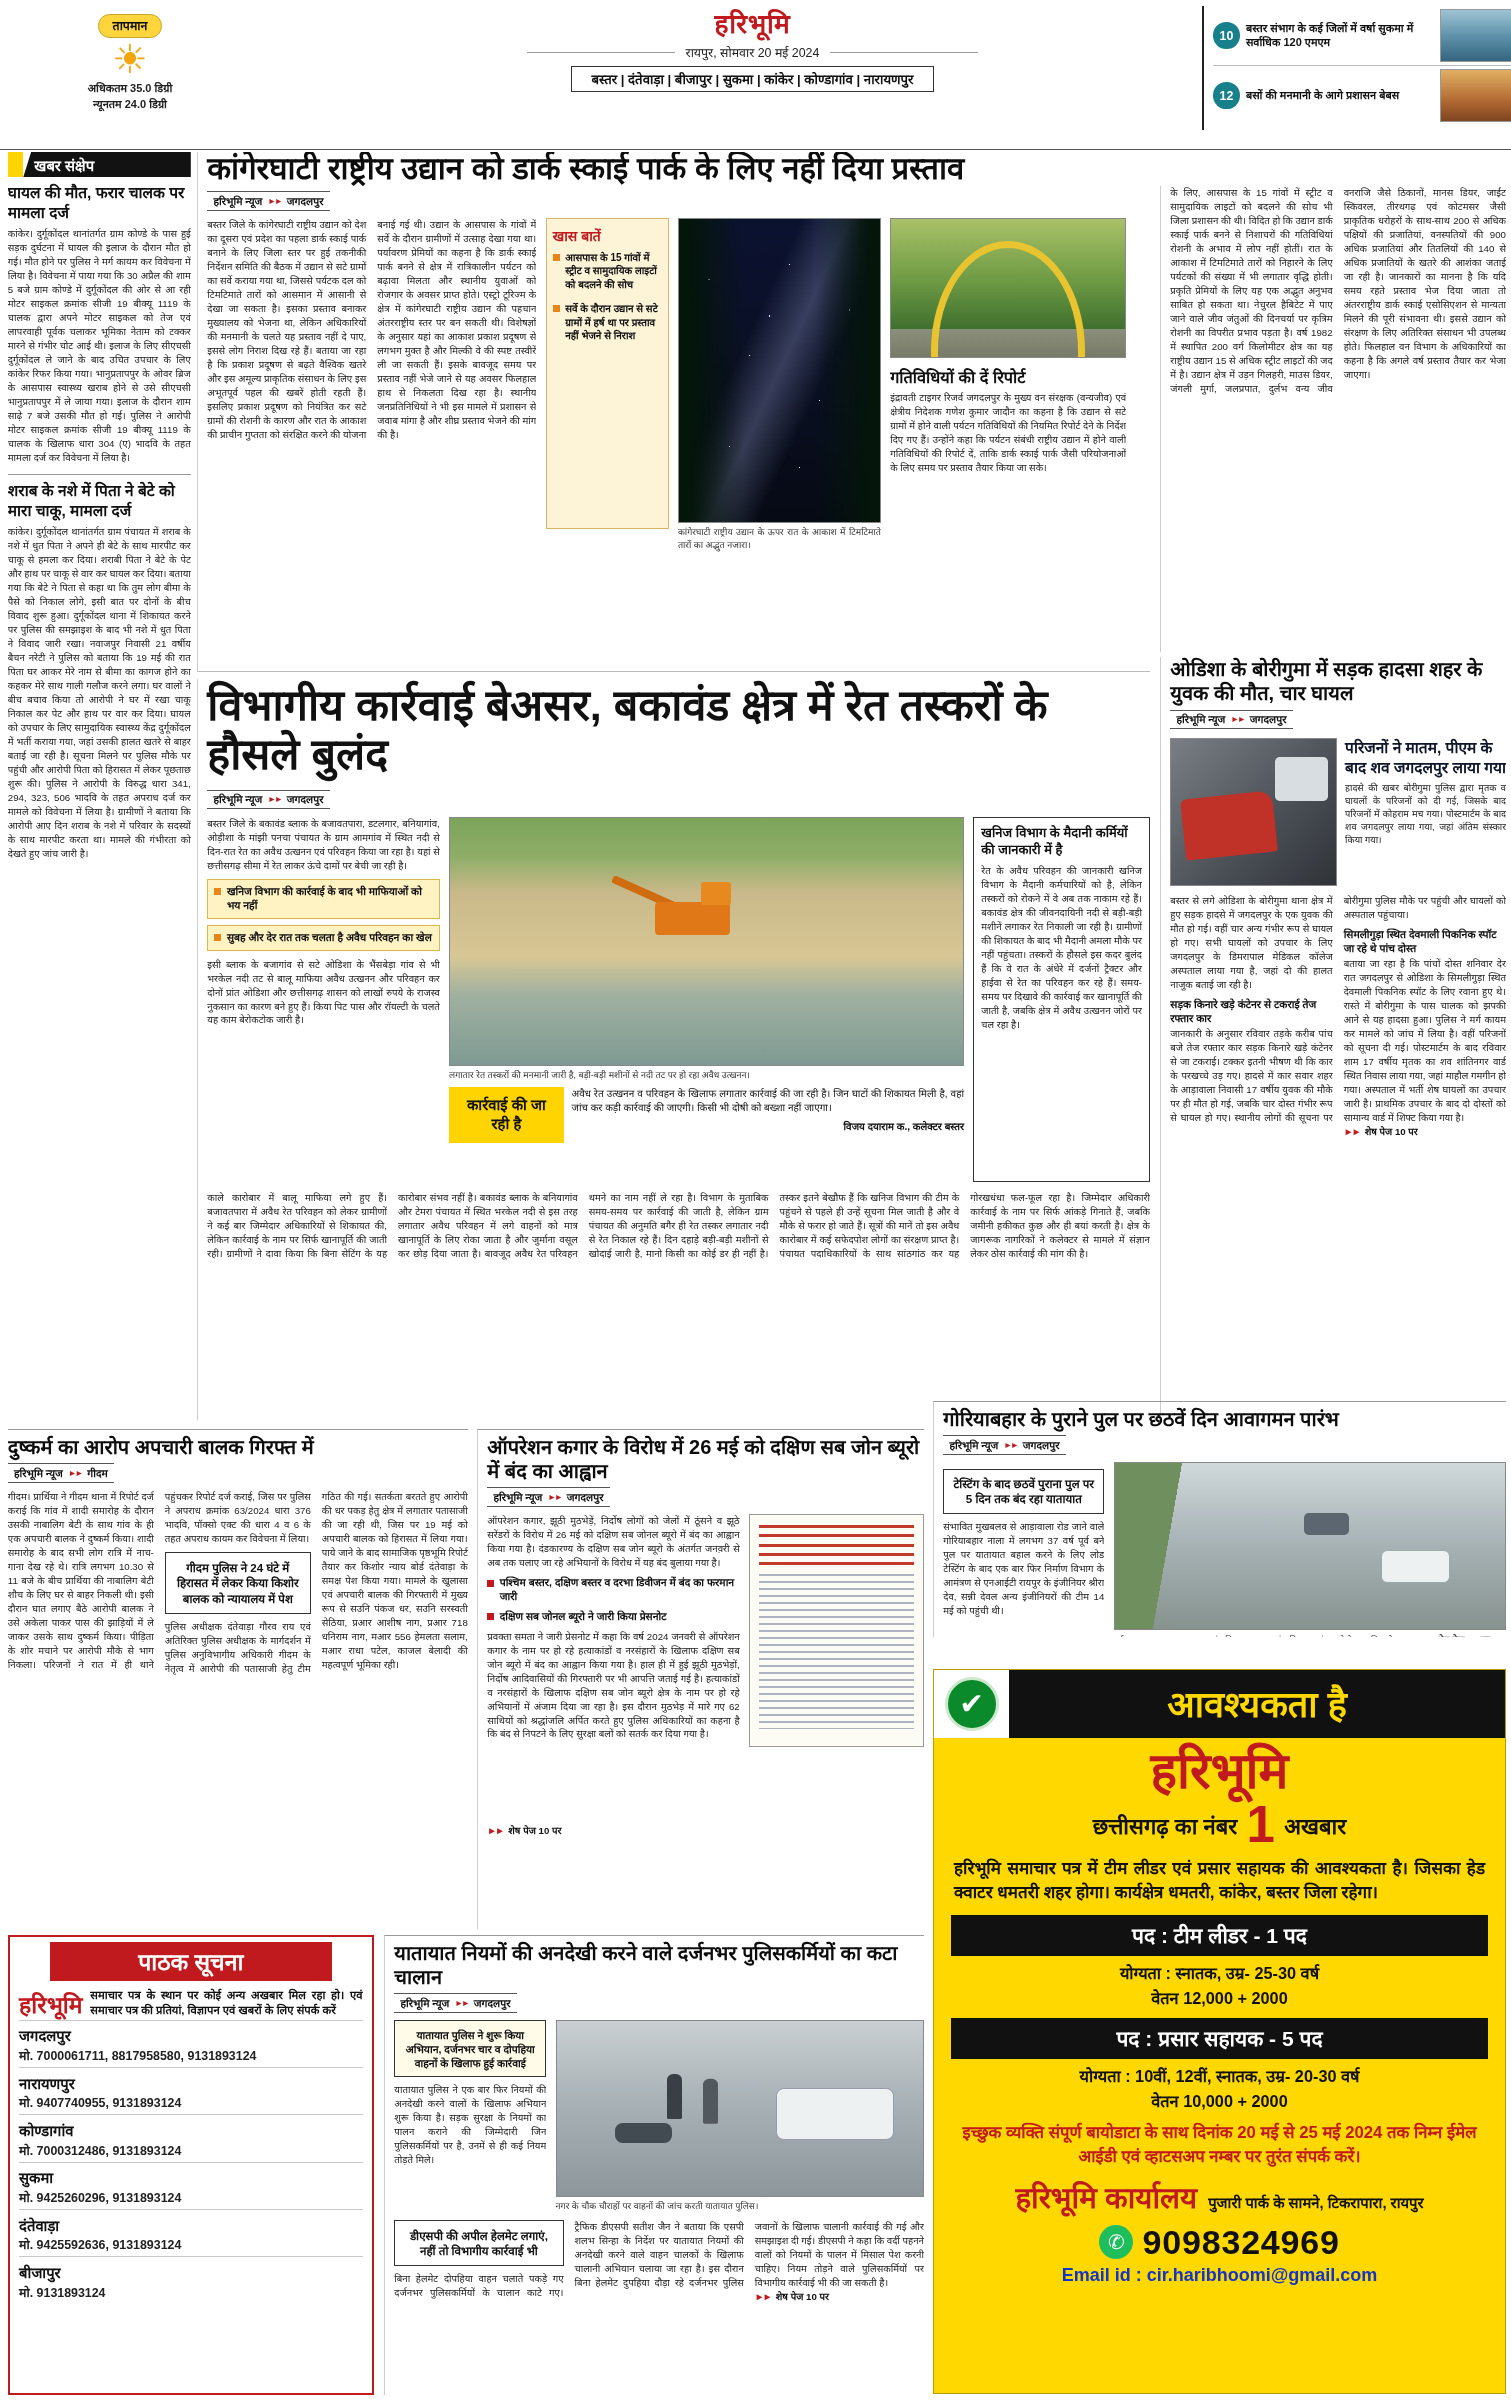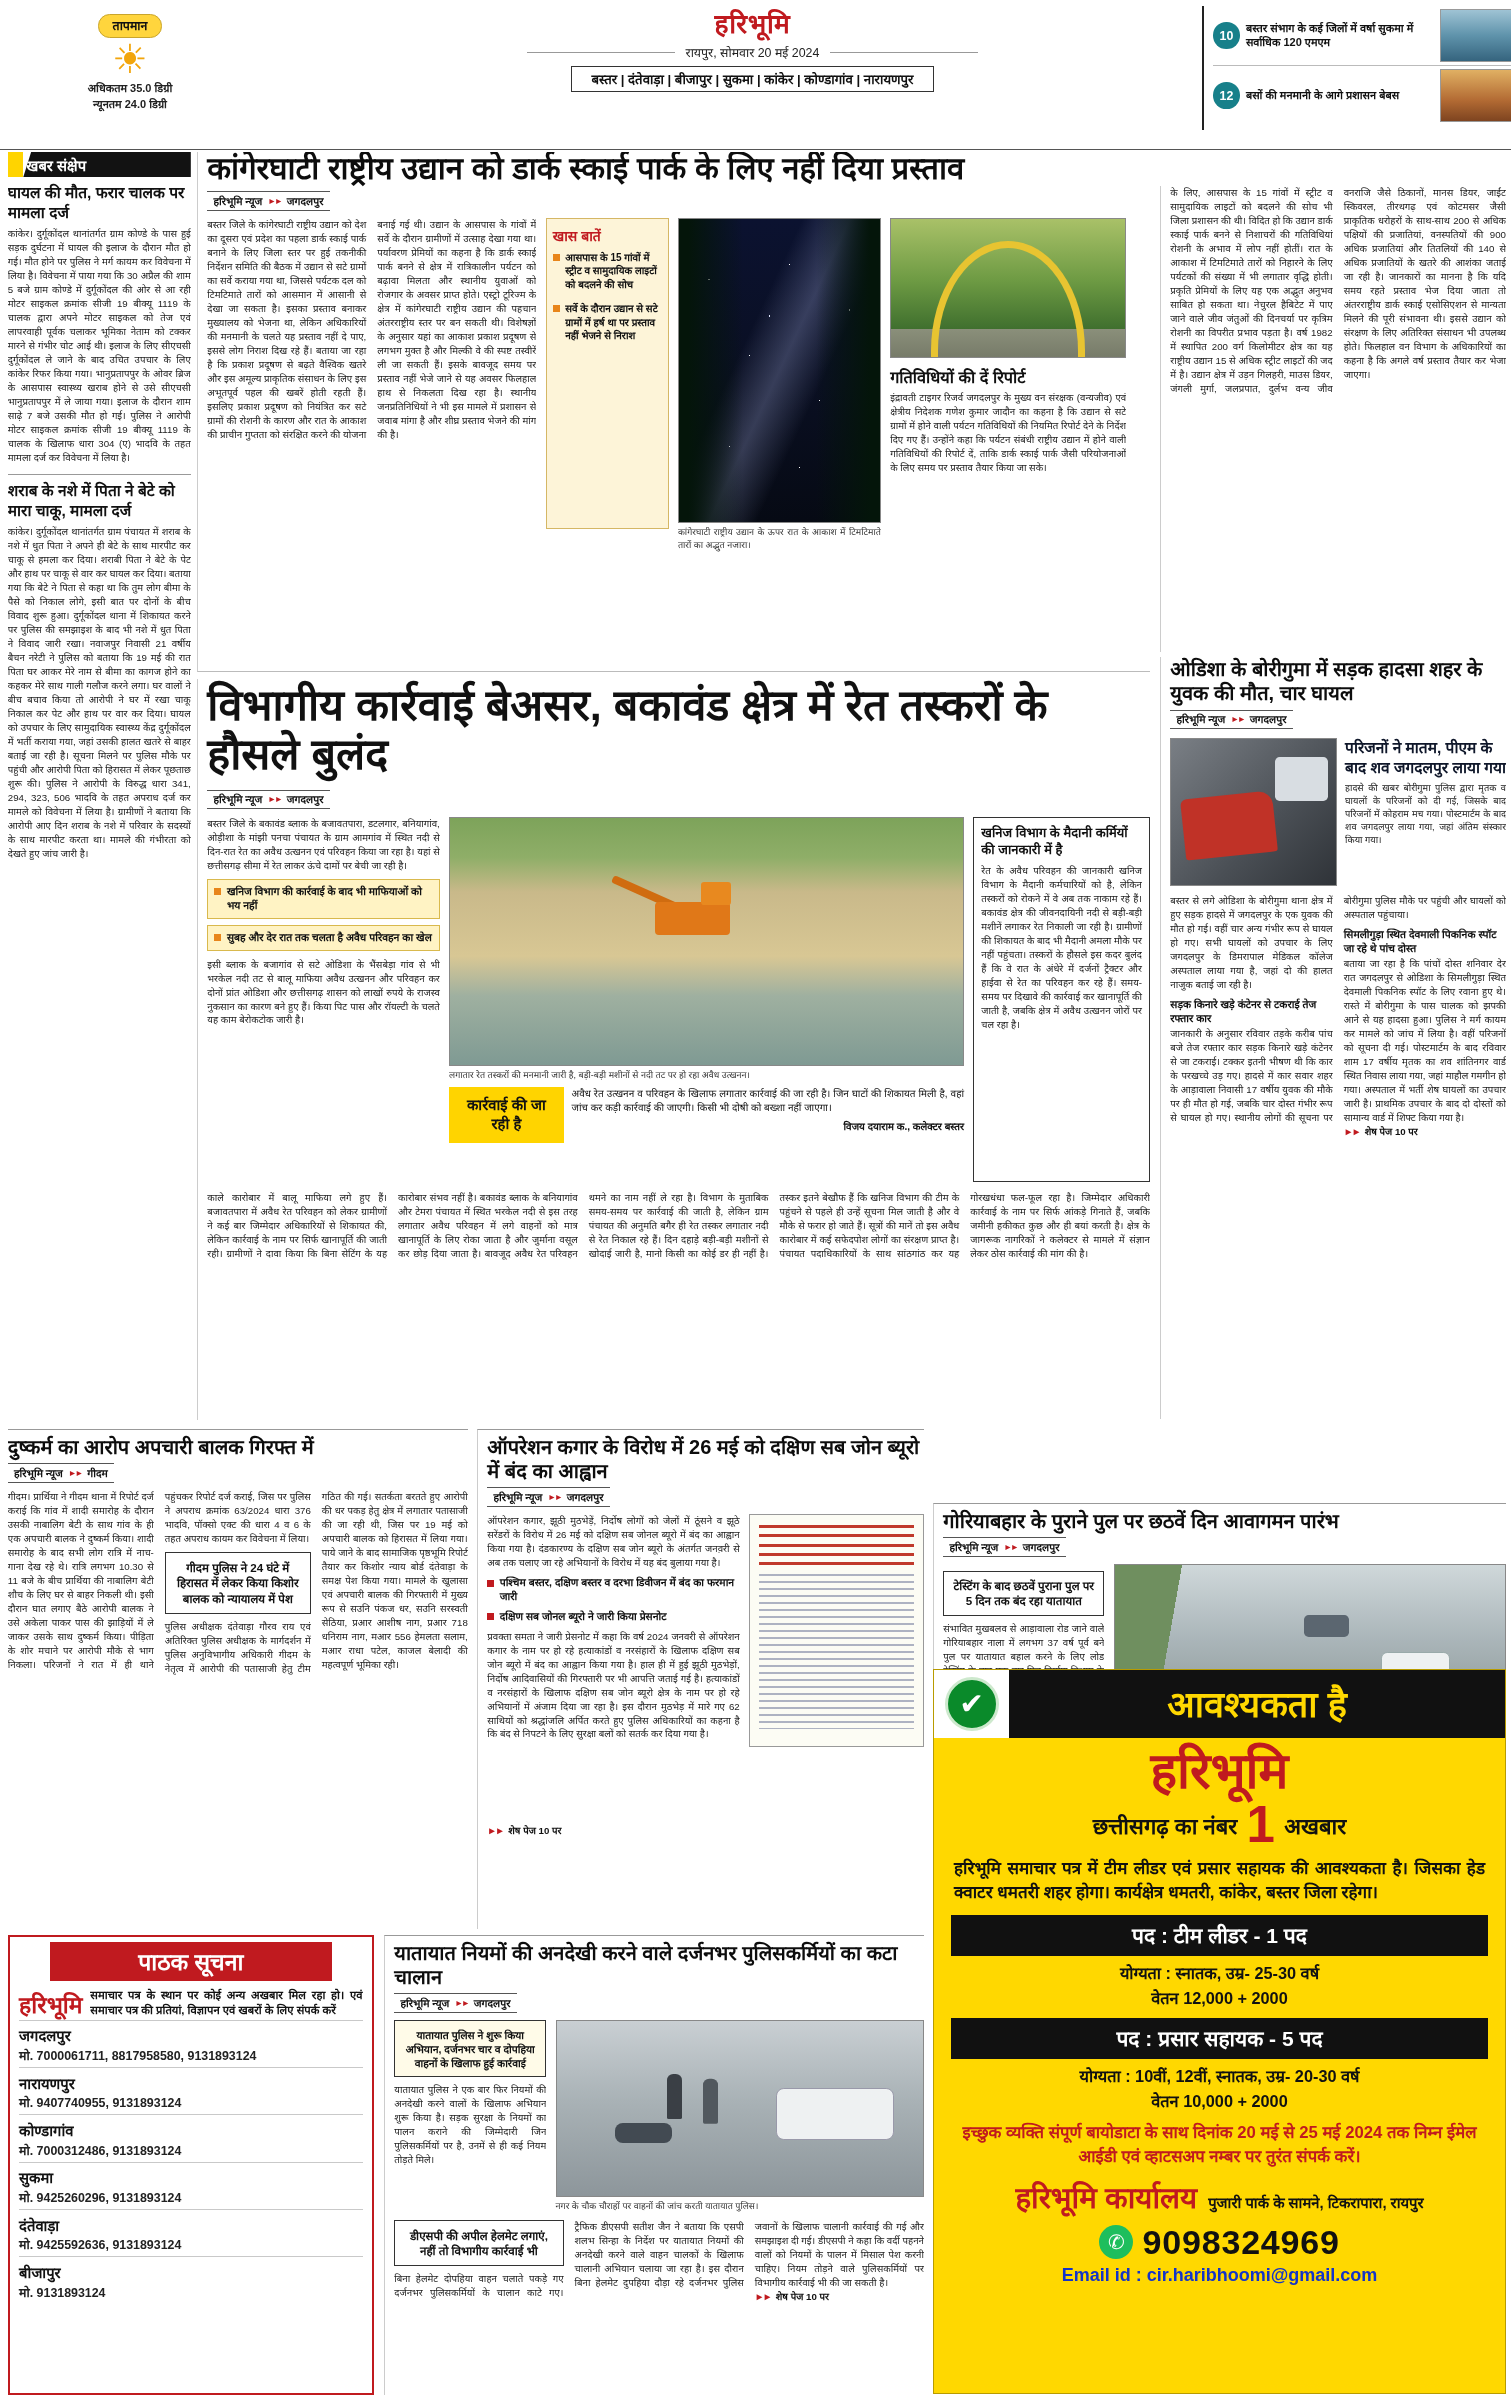--- a/index.html
+++ b/index.html
@@ -47,21 +47,21 @@
   .inset-box{border:1.6px solid #333;padding:6.2px 7px;font-weight:800;font-size:11.6px;line-height:1.35;
              margin:6.2px 0;break-inside:avoid;background:#fff;text-align:center;}
   .caption{font-size:9px;color:#333;line-height:1.35;margin-top:3.1px;text-align:justify;}
   .sub-bold{font-weight:800;font-size:10.5px;margin:4.7px 0 2.3px;}
 
   
   #sec-briefs{position:absolute;left:7.8px;top:152px;width:183px;height:1267px;}
   .briefs-head{display:flex;align-items:stretch;height:25px;margin-bottom:6.2px;}
   .briefs-notch{width:15.5px;background:#ffd400;}
   .briefs-bar{flex:1;background:#121212;color:#fff;font-weight:bold;font-size:14.8px;
-              display:flex;align-items:center;padding-left:3px;clip-path:polygon(7.8px 0,100% 0,100% 100%,0 100%);}
+              display:flex;align-items:center;padding-left:11px;clip-path:polygon(7.8px 0,100% 0,100% 100%,0 100%);}
   .brief-h{font-size:15.5px;font-weight:900;line-height:1.25;margin:6.2px 0 5.4px;}
   .brief-sep{border-top:1.2px solid #999;margin:9.3px 0 3.1px;}
 
   
   #sec-darksky{position:absolute;left:197px;top:152px;width:953px;height:520px;border-left:0.8px solid #ccc;
                border-bottom:0.8px solid #bbb;padding-left:9.3px;box-sizing:border-box;}
   .ds-row{display:flex;gap:9.3px;margin-top:3.1px;}
   .ds-colA{width:160px;}
   .ds-khas{width:123px;border:0.8px solid #d5b765;background:#fdf4d8;padding:6.2px;box-sizing:border-box;height:311px;}
   .khas-title{color:#c01a1f;font-weight:900;font-size:14px;margin-bottom:6.2px;}
@@ -134,21 +134,21 @@
   #sec-bandh{position:absolute;left:477px;top:1429px;width:447px;height:500px;border-top:1.2px solid #999;
              border-left:0.8px solid #ccc;padding:4.7px 0 0 9.3px;box-sizing:border-box;}
   .bandh-row{display:flex;gap:9.3px;margin-top:3.1px;}
   .bandh-left{flex:1;}
   .ph-pamphlet{flex:0 0 175px;height:233px;background:#fcfcf4;border:0.8px solid #999;padding:9.3px;box-sizing:border-box;}
   .pam-title{height:42px;background:repeating-linear-gradient(180deg,#c0392b 0 3.1px, transparent 3.1px 9.3px);}
   .pam-body{margin-top:7.8px;height:155px;background:repeating-linear-gradient(180deg,#9aa0b5 0 1.6px, transparent 1.6px 7px);opacity:.8;}
   .b-point{display:flex;gap:5.4px;font-weight:800;font-size:10.5px;line-height:1.3;margin:6.2px 0;}
   .b-sq{flex:0 0 7px;width:7px;height:7px;background:#c01a1f;margin-top:3.1px;}
 
-  #sec-bridge{position:absolute;left:933px;top:1503px;width:573px;height:236px;border-top:1.2px solid #999;
+  #sec-bridge{position:absolute;left:933px;top:1401px;width:573px;height:236px;border-top:1.2px solid #999;
               border-left:0.8px solid #ccc;padding:4.7px 0 0 9.3px;box-sizing:border-box;}
   .bridge-row{display:flex;gap:9.3px;margin-top:3.1px;}
   .bridge-left{width:161px;}
   .ph-road{flex:1;height:166px;background:linear-gradient(100deg,#6f8f5f 0 16%,transparent 16%),
            linear-gradient(180deg,#cfd8da 0%,#aab5b9 45%,#87938f 100%);}
   .car-w{position:absolute;right:14%;top:52%;width:67px;height:31px;background:#eef1f2;border-radius:6.2px;border:0.8px solid #9aa;}
   .car-d{position:absolute;right:40%;top:30%;width:45px;height:22px;background:#5b6670;border-radius:4.7px;}
 
   
   #sec-ad{position:absolute;left:933px;top:1669px;width:573px;height:725px;background:#ffd800;

